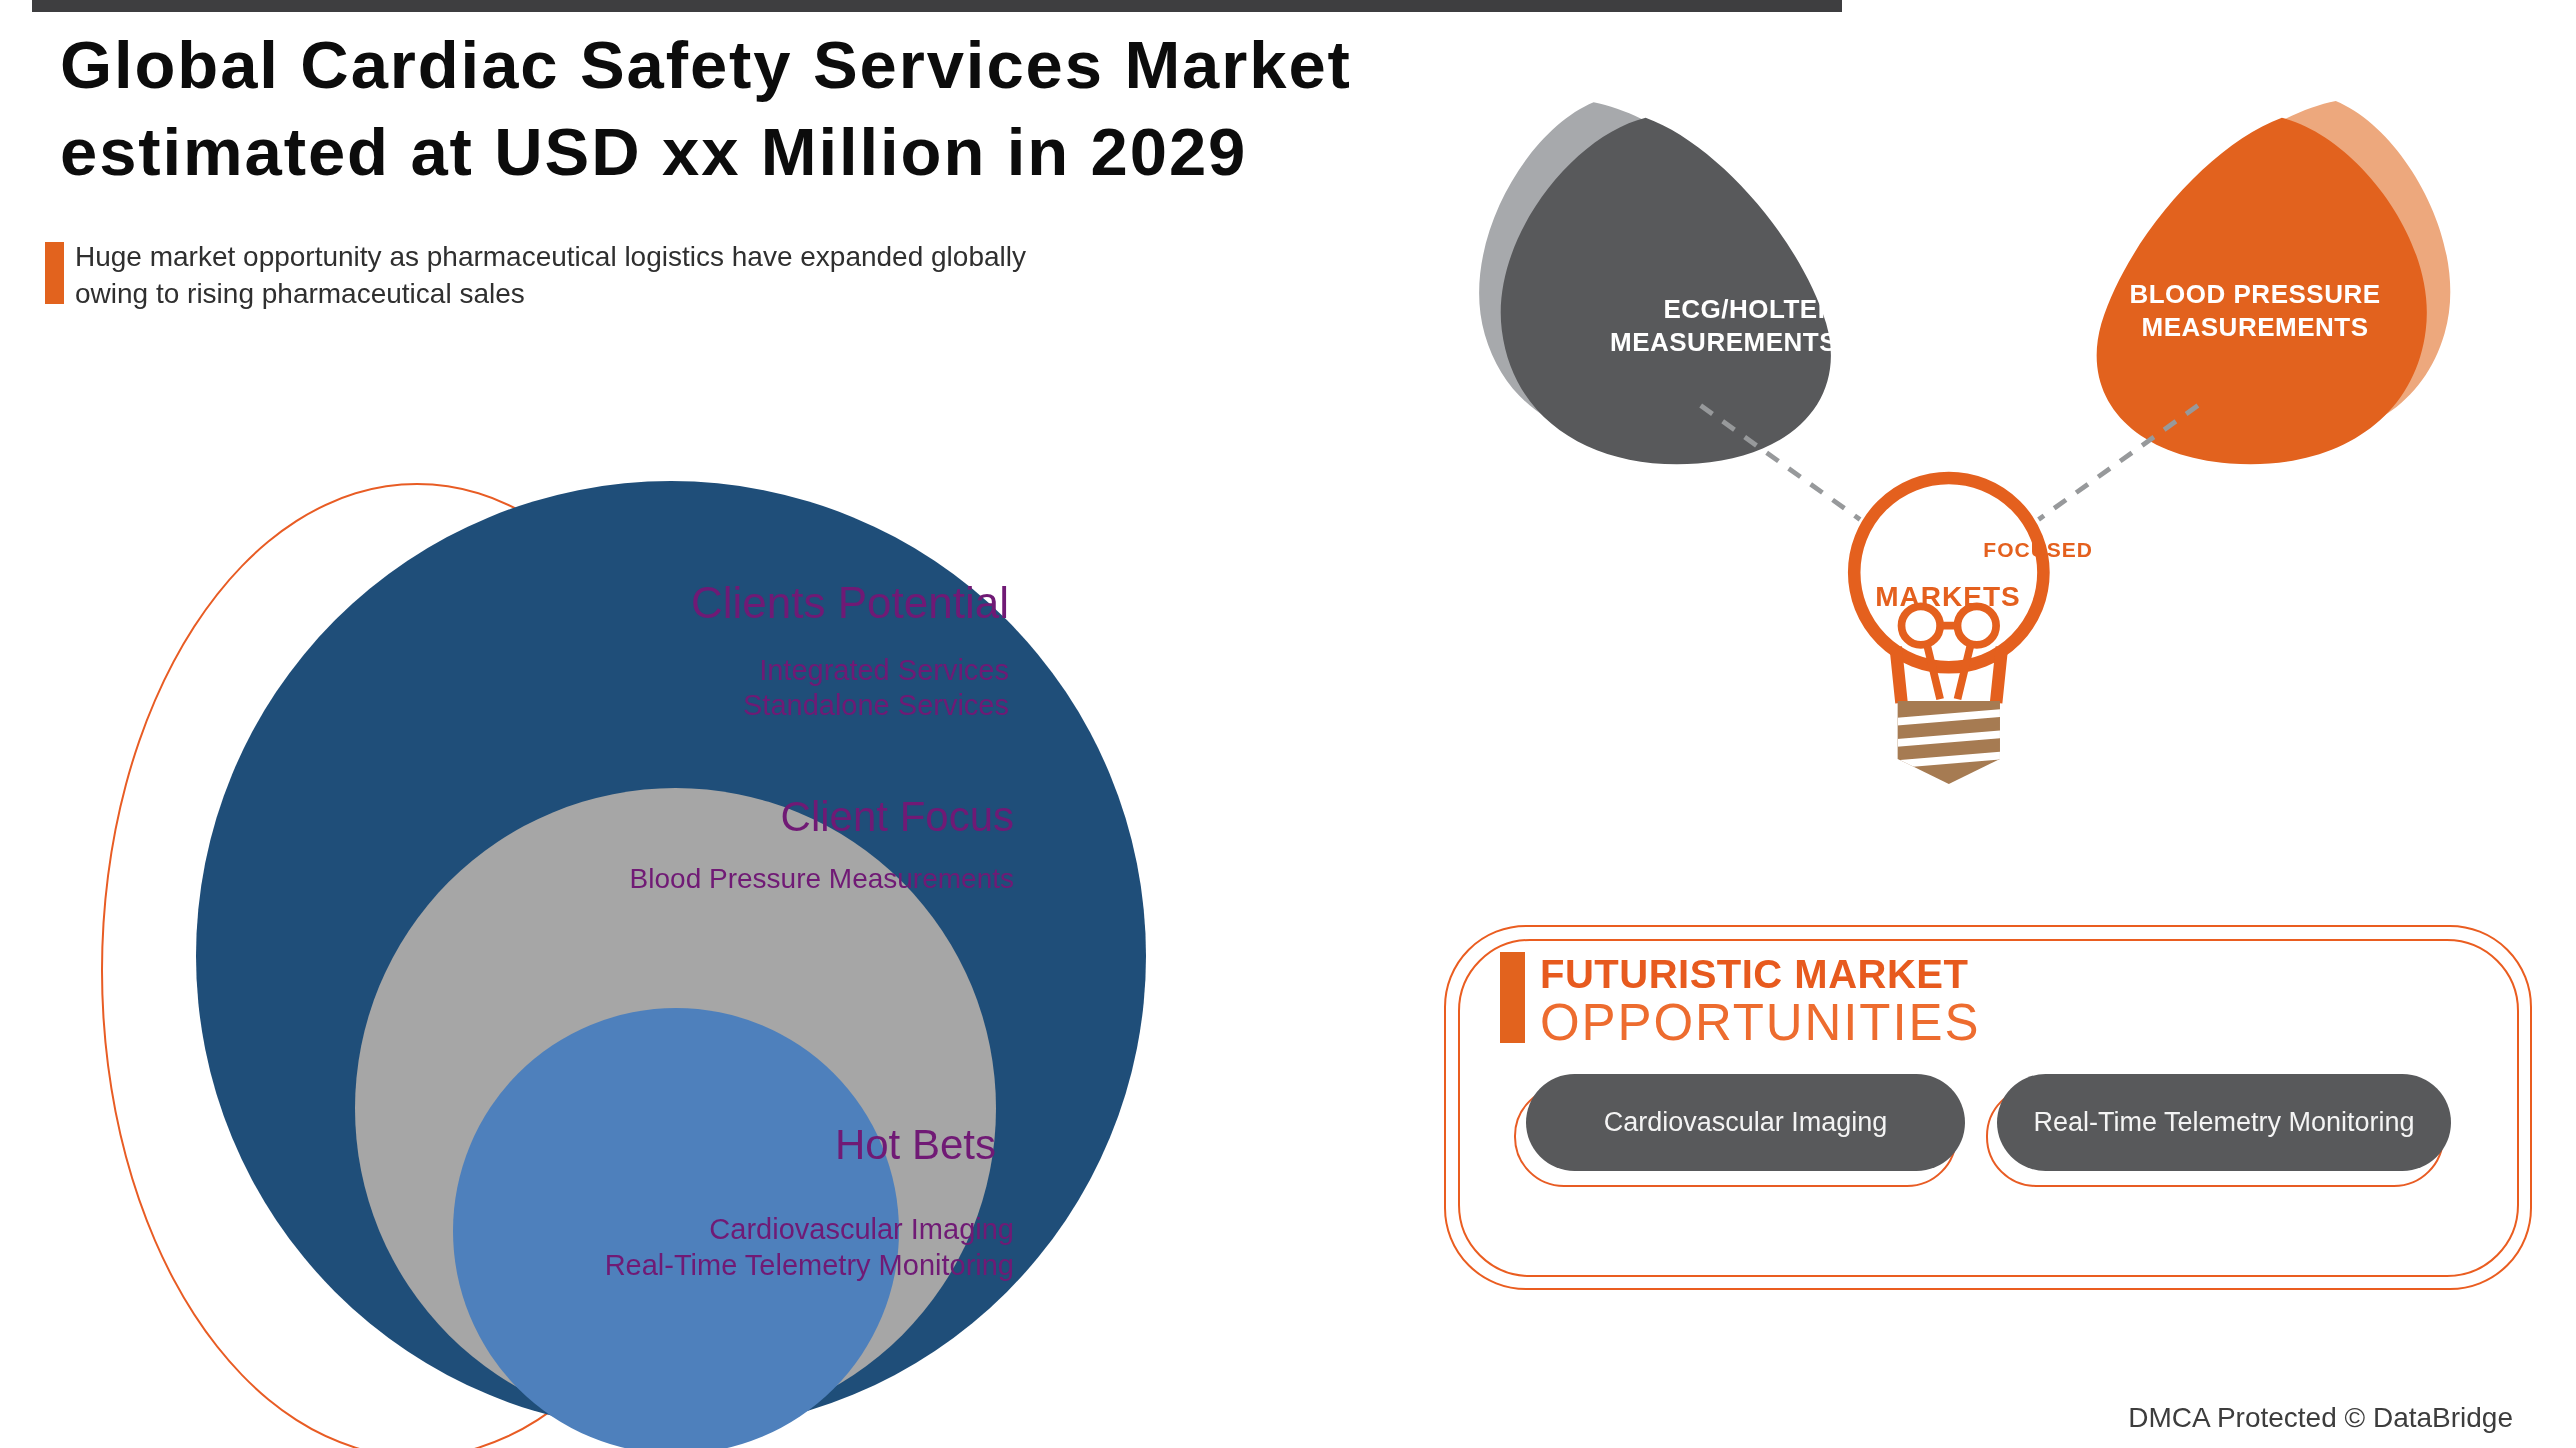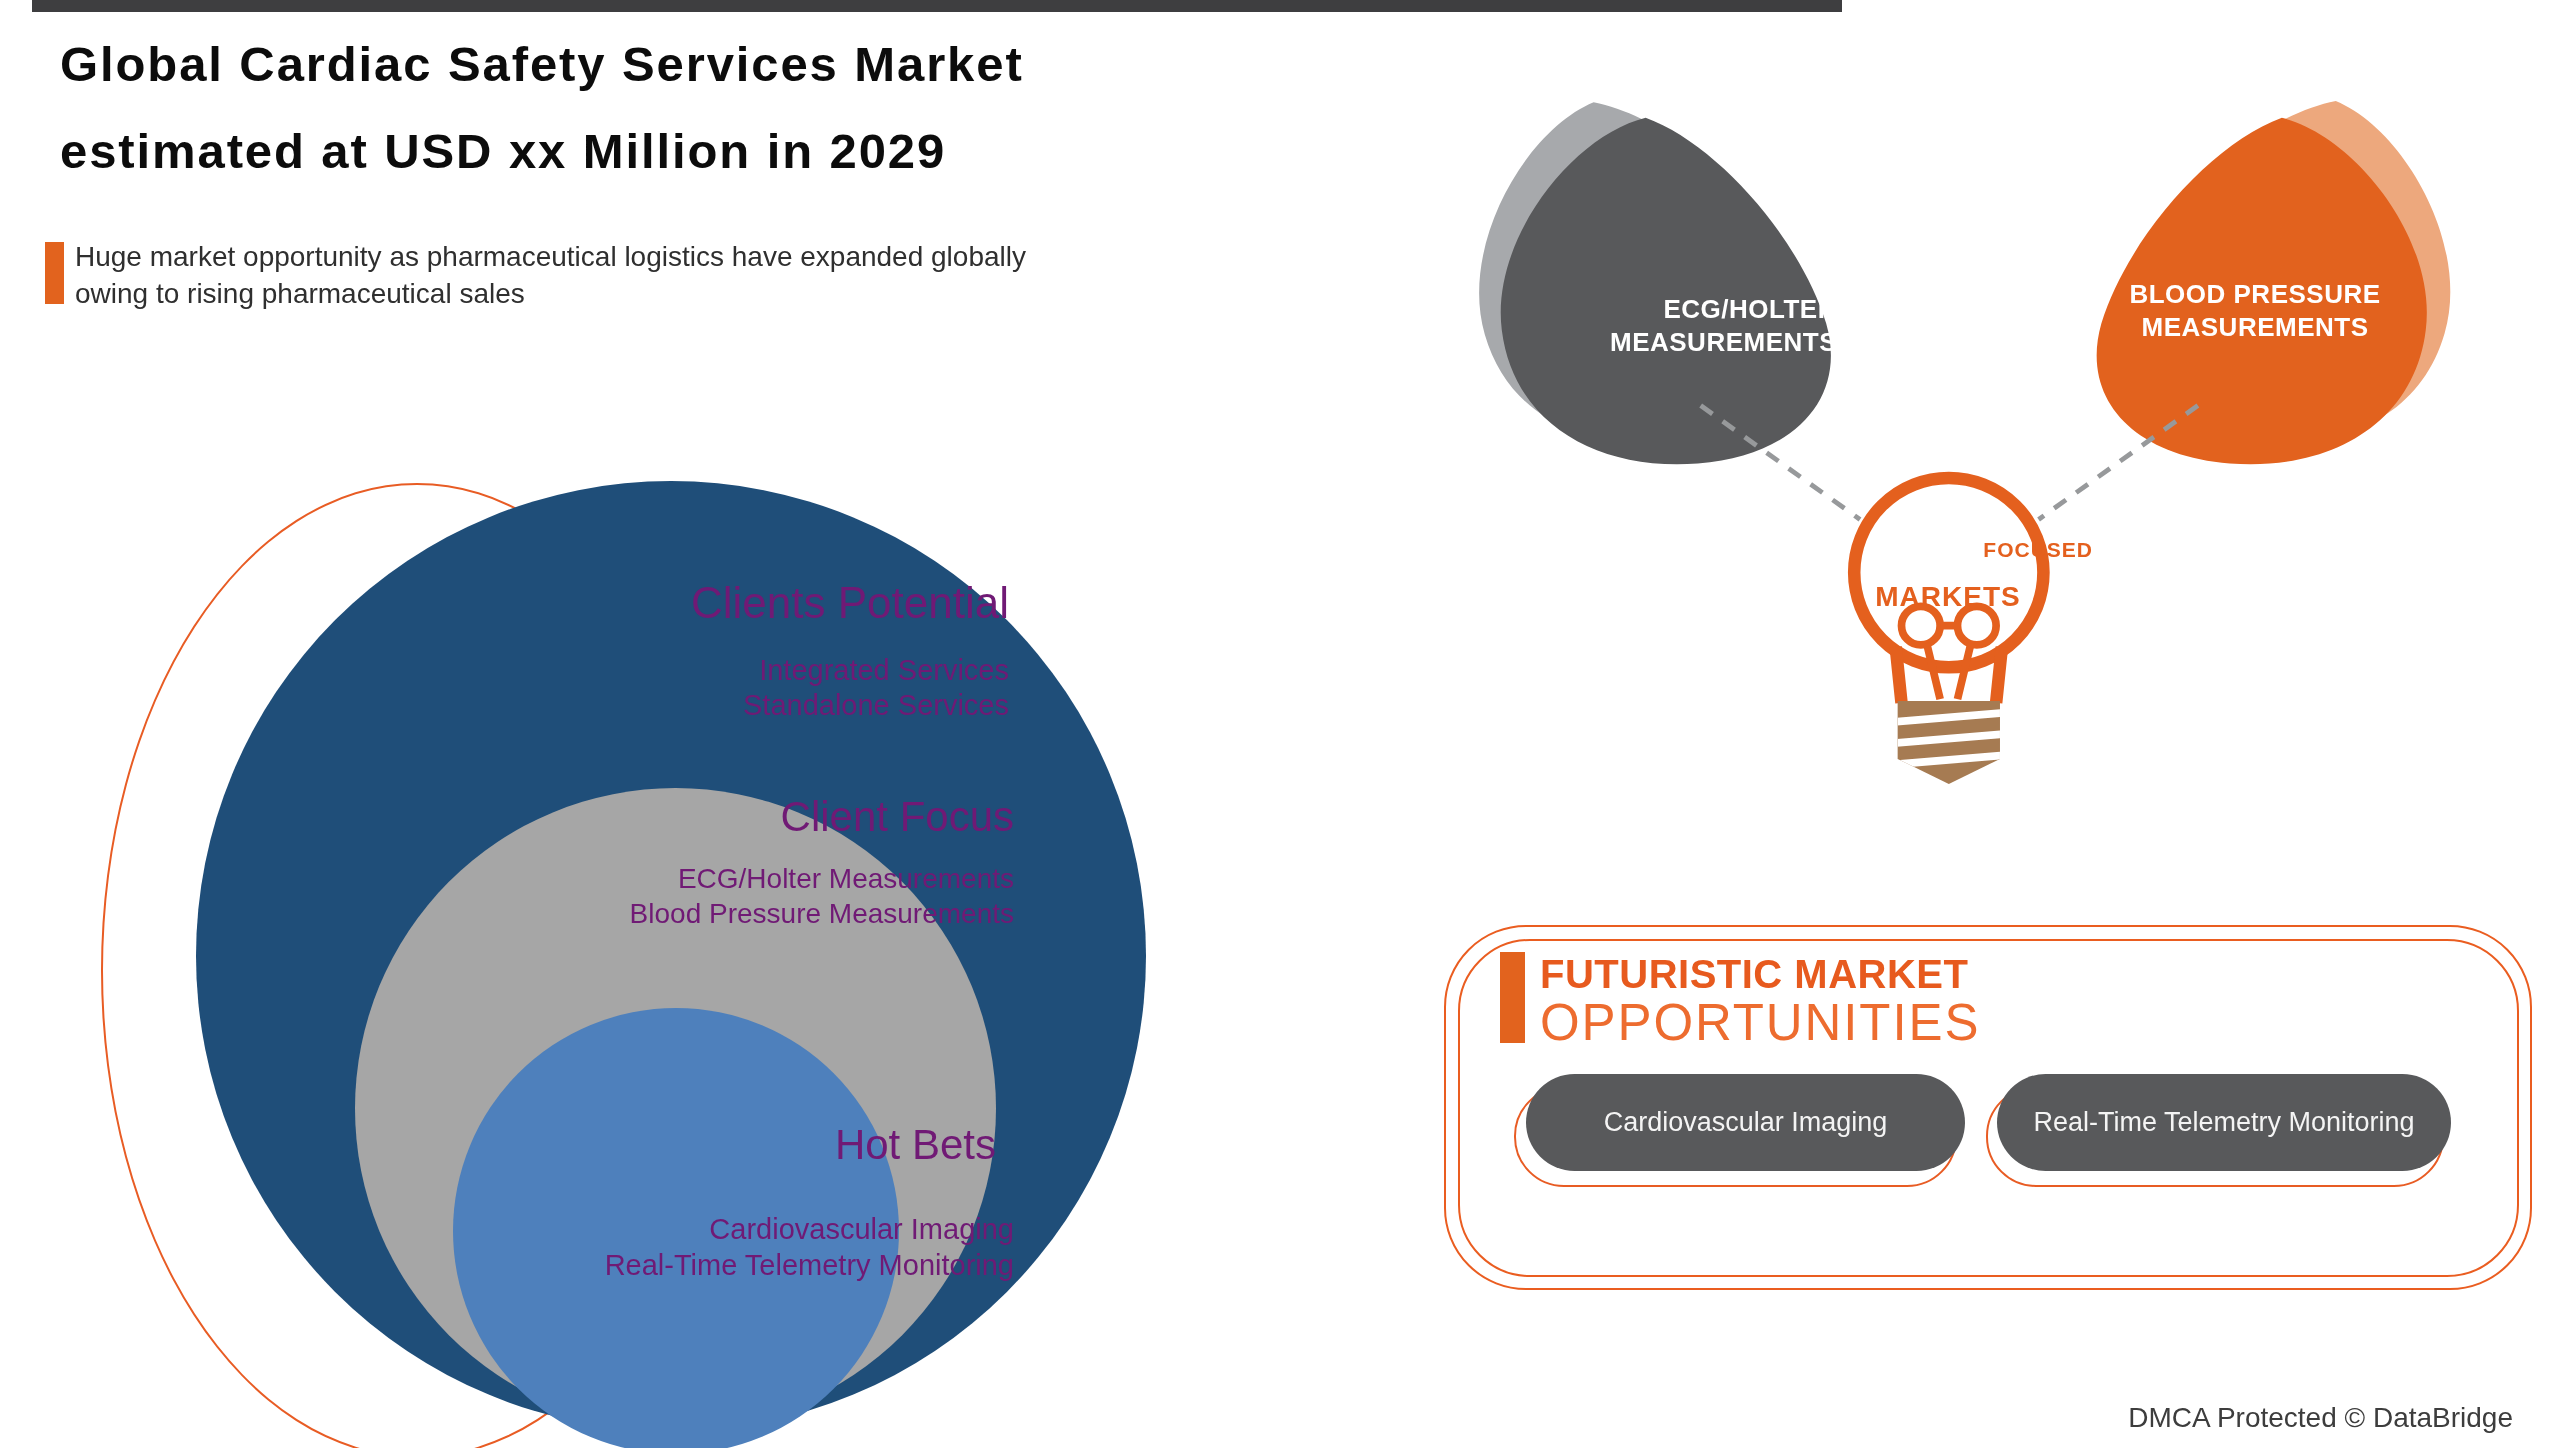--- a/index.html
+++ b/index.html
@@ -4,21 +4,21 @@
 <style>
   html,body{margin:0;padding:0;background:#fff;}
   .canvas{position:relative;width:2576px;height:1449px;background:#ffffff;overflow:hidden;
           font-family:"Liberation Sans",sans-serif;}
 
   
   .topbar{position:absolute;left:32px;top:0;width:1810px;height:11.6px;background:#3E3E40;}
 
   
   .title{position:absolute;left:60px;top:21px;color:#0c0c0c;font-weight:800;
-         font-size:49px;line-height:87px;letter-spacing:1.9px;}
+         font-size:67px;line-height:87px;letter-spacing:1.9px;}
   .subtitle-bullet{position:absolute;left:45px;top:242px;width:19.3px;height:62px;background:#E2631E;}
   .subtitle{position:absolute;left:75px;top:238px;color:#2f2f2f;font-size:28px;line-height:37px;}
 
   
   .ellipse-outline{position:absolute;left:101px;top:483px;width:628px;height:971px;
                    border:2.9px solid #E85C24;border-radius:50%;z-index:0;}
   .circle{position:absolute;border-radius:50%;}
   .c1{left:196px;top:481px;width:950px;height:950px;background:#1F4E79;z-index:1;}
   .c2{left:355px;top:788px;width:641px;height:641px;background:#A6A6A6;z-index:2;}
   .c3{left:453px;top:1008px;width:446px;height:446px;background:#4E80BC;z-index:3;}
@@ -83,21 +83,20 @@
   <div class="circle c3"></div>
 
   <div class="ring-text ring-title1">Clients Potential</div>
   <div class="ring-text ring-items1">
     <div>Integrated Services</div>
     <div>Standalone Services</div>
   </div>
 
   <div class="ring-text ring-title2">Client Focus</div>
   <div class="ring-text ring-items2">
-    <div>ECG/Holter Measurements</div>
     <div>Blood Pressure Measurements</div>
   </div>
 
   <div class="ring-text ring-title3">Hot Bets</div>
   <div class="ring-text ring-items3">
     <div>Cardiovascular Imaging</div>
     <div>Real-Time Telemetry Monitoring</div>
   </div>
 
   <svg class="fm-svg" width="1169" height="782" viewBox="1450 60 1210 810">

